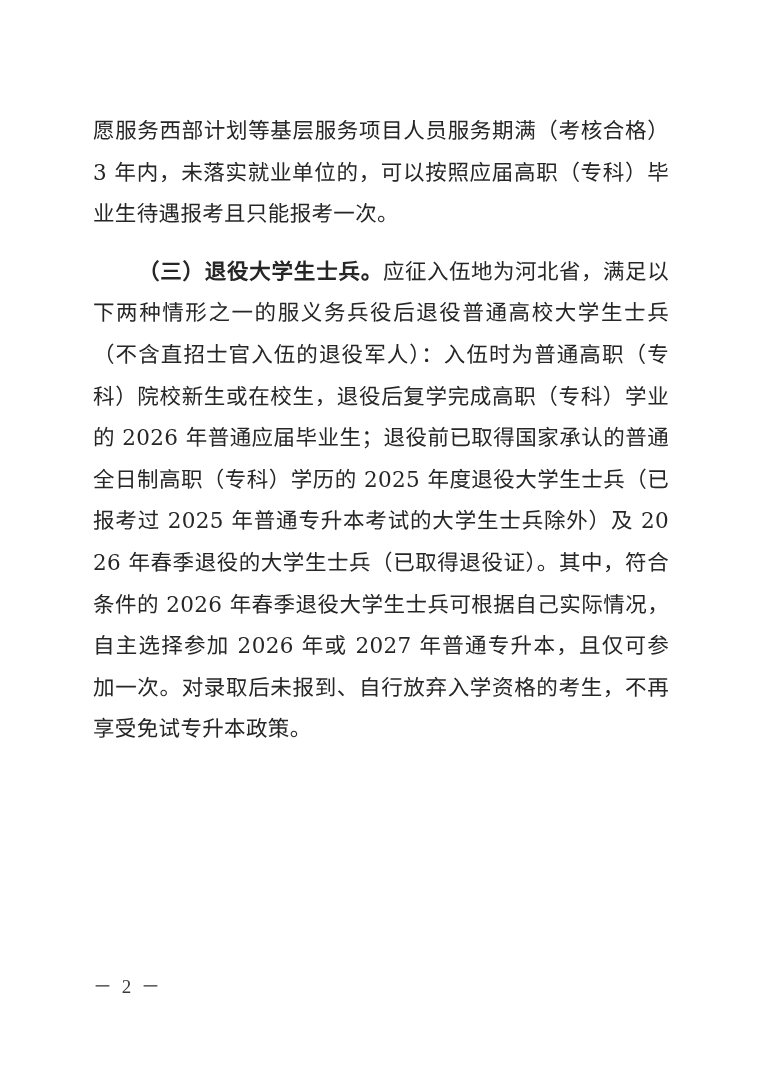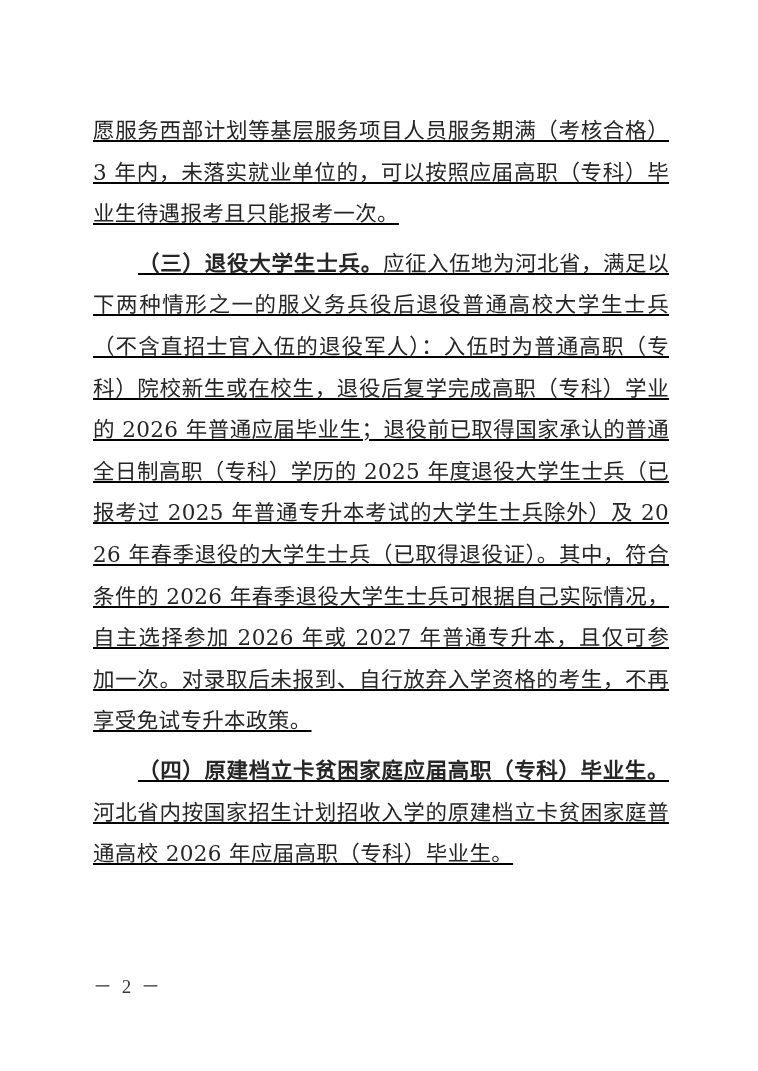--- a/index.html
+++ b/index.html
@@ -18,21 +18,20 @@
     font-family: "DejaVu Serif", "Liberation Serif", serif;
     color: #ララ;
   }
 
   
   .doc-body {
     position: absolute;
     left: 93px;
     top: 110px;
     width: 576px;
-    text-decoration: underline;
   }
 
   .para {
     margin: 0;
     font-family: "DejaVu Serif", "Liberation Serif", serif;
     font-size: 21.5px;
     line-height: 41.6px;
     color: #262626;
     text-align: justify;
     text-justify: inter-character;
@@ -46,21 +45,21 @@
   .para.cont {
     text-indent: 0;
   }
 
   
   .para.indent {
     text-indent: 45px;
   }
 
   .para + .para {
-    margin-top: 8px;
+    margin-top: 16px;
   }
 
   
   .lead {
     font-weight: bold;
     letter-spacing: 0.6px;
   }
 
   .footer {
     position: absolute;
@@ -78,20 +77,19 @@
 <body>
 
 <div class="page" style="background: rgb(255, 255, 255);">
 
   <div class="doc-body">
 
     <p class="para cont" style="color: rgb(38, 38, 38);">愿服务西部计划等基层服务项目人员服务期满（考核合格）3 年内，未落实就业单位的，可以按照应届高职（专科）毕业生待遇报考且只能报考一次。</p>
 
     <p class="para indent" style="color: rgb(38, 38, 38);"><span class="lead">（三）退役大学生士兵。</span><span>应征入伍地为河北省，满足以下两种情形之一的服义务兵役后退役普通高校大学生士兵（不含直招士官入伍的退役军人）：入伍时为普通高职（专科）院校新生或在校生，退役后复学完成高职（专科）学业的 2026 年普通应届毕业生；退役前已取得国家承认的普通全日制高职（专科）学历的 2025 年度退役大学生士兵（已报考过 2025 年普通专升本考试的大学生士兵除外）及 2026 年春季退役的大学生士兵（已取得退役证）。其中，符合条件的 2026 年春季退役大学生士兵可根据自己实际情况，自主选择参加 2026 年或 2027 年普通专升本，且仅可参加一次。对录取后未报到、自行放弃入学资格的考生，不再享受免试专升本政策。</span></p>
 
-    <p class="para indent" style="color: rgb(38, 38, 38);"><span class="lead">（四）原建档立卡贫困家庭应届高职（专科）毕业生。</span><span>河北省内按国家招生计划招收入学的原建档立卡贫困家庭普通高校 2026 年应届高职（专科）毕业生。</span></p>
 
 
   </div>
 
   <div class="footer">－ 2 －</div>
 
 </div>
 
 </body></html>

